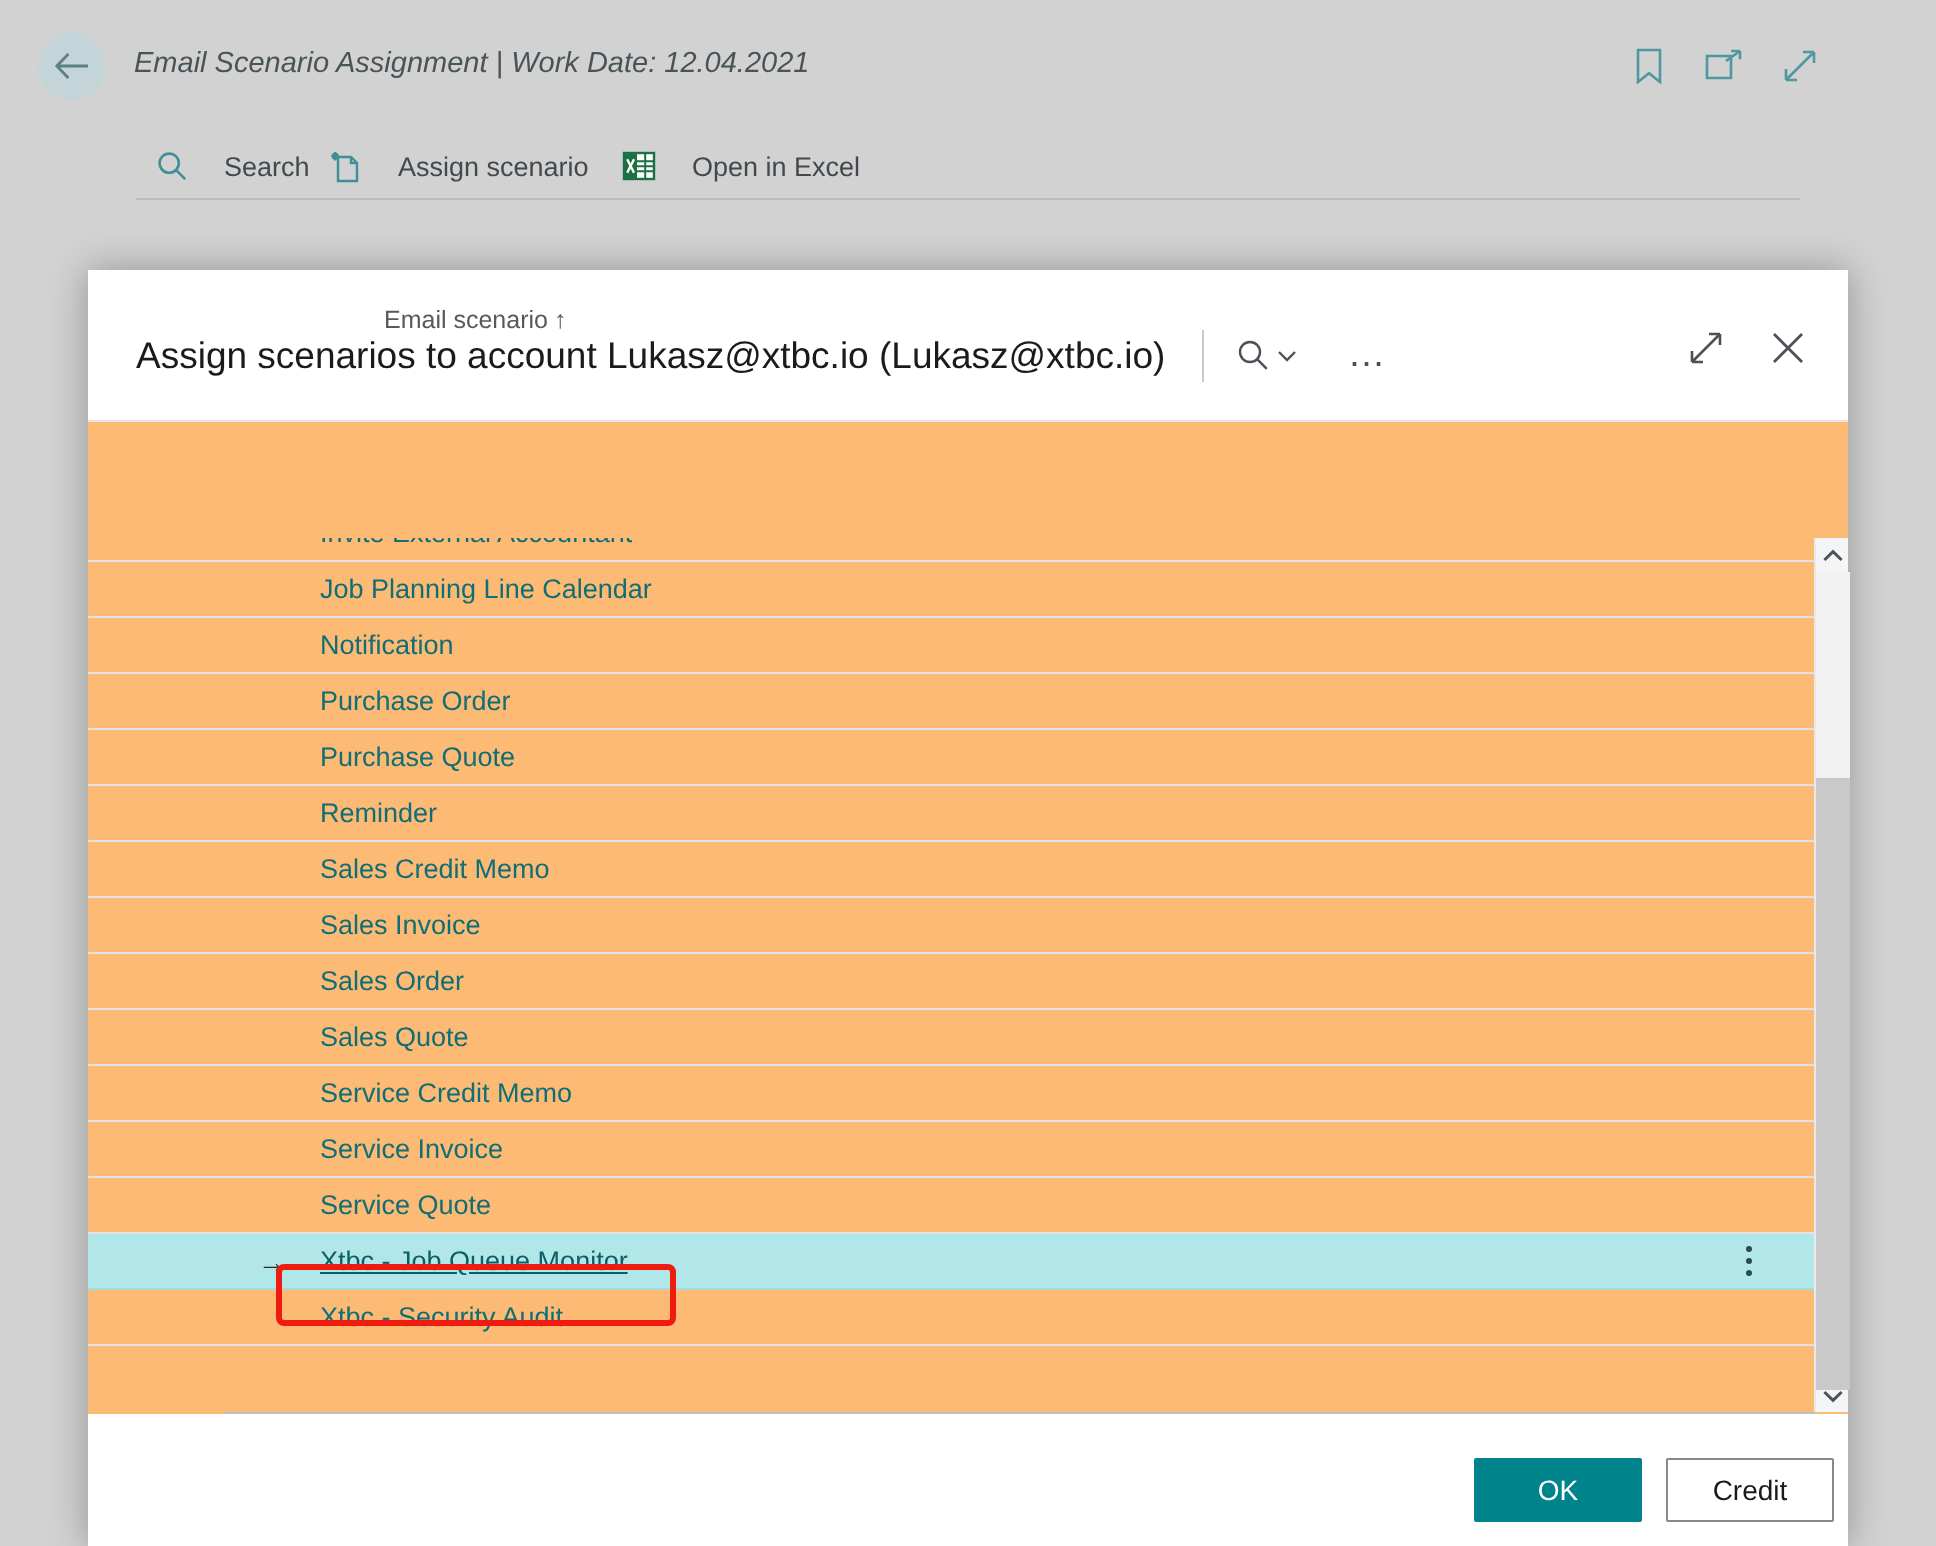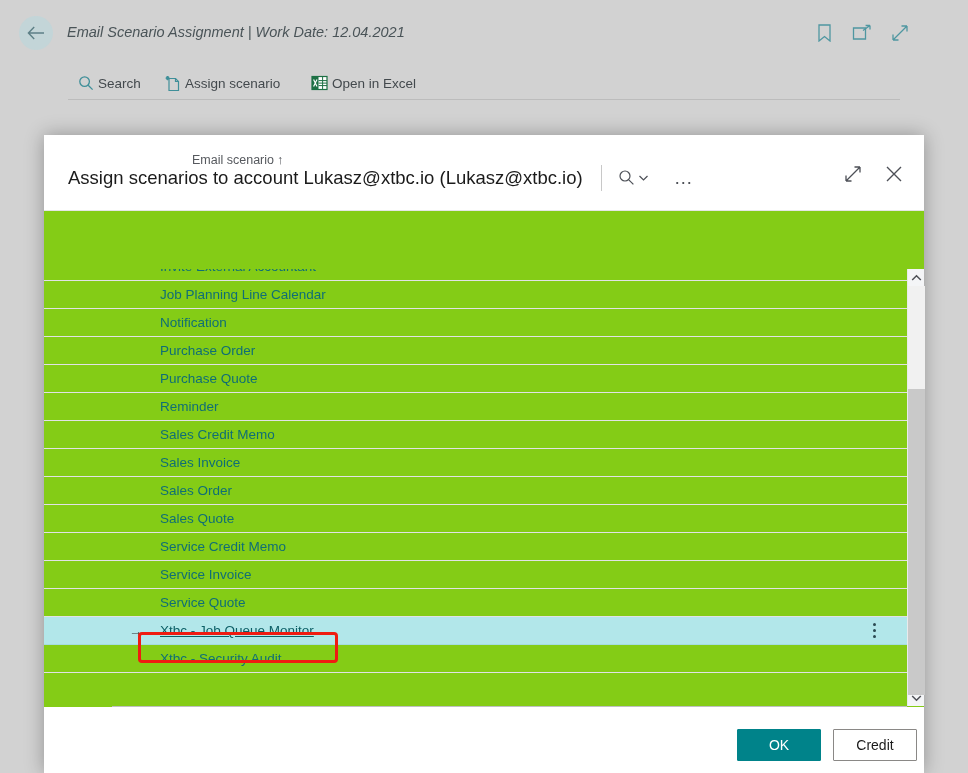--- a/index.html
+++ b/index.html
@@ -34,21 +34,21 @@
   }
   .topbar-icons .ti { width: 22px; height: 22px; display:flex; align-items:center; justify-content:center; cursor:pointer; }
 
   
   .actionbar {
     position: absolute; left: 0; top: 66px; width: 968px; height: 35px;
     background: #d2d2d2;
   }
   .action-item {
     position: absolute; top: 6px; height: 22px;
-    display: flex; align-items: center; gap: 4px;
+    display: flex; align-items: center; gap: 18px;
     font-size: 13.5px; color: #43494d; cursor: pointer; white-space: nowrap;
   }
   .ab-sep {
     position: absolute; left: 68px; top: 99px; width: 832px; height: 1px;
     background: #bcbcbc;
   }
   .filter-icon-wrap {
     position: absolute; right: 65px; top: 73px; width: 22px; height: 22px;
     display:flex; align-items:center; justify-content:center; cursor:pointer;
   }
@@ -72,21 +72,21 @@
     width: 1px; height: 26px; background: #c8c8c8; margin: 0 16px 0 18px;
   }
   .dlg-hicon { display:flex; align-items:center; justify-content:center; cursor:pointer; }
   .dlg-search { display: flex; align-items: center; gap: 2px; }
   .dlg-ellipsis { margin-left: 24px; font-size: 19px; color: #4d5057; letter-spacing: 1px; line-height: 6px; cursor:pointer; }
   .dlg-right-icons { position: absolute; right: 20px; top: 19px; display:flex; gap: 22px; align-items:center; }
 
   
   .dlg-body {
     position: relative; width: 100%; height: 497px;
-    background: #84cc16;
+    background: #fdba74;
     border-top: 1px solid #e5e5e5;
   }
   .col-header {
     position: absolute; left: 148px; top: 100px;
     font-size: 12.5px; color: #56595e;
     transform: translateY(-100px);
     top: 42px;
   }
   .col-header .sort-arrow { margin-left: 3px; }
 

